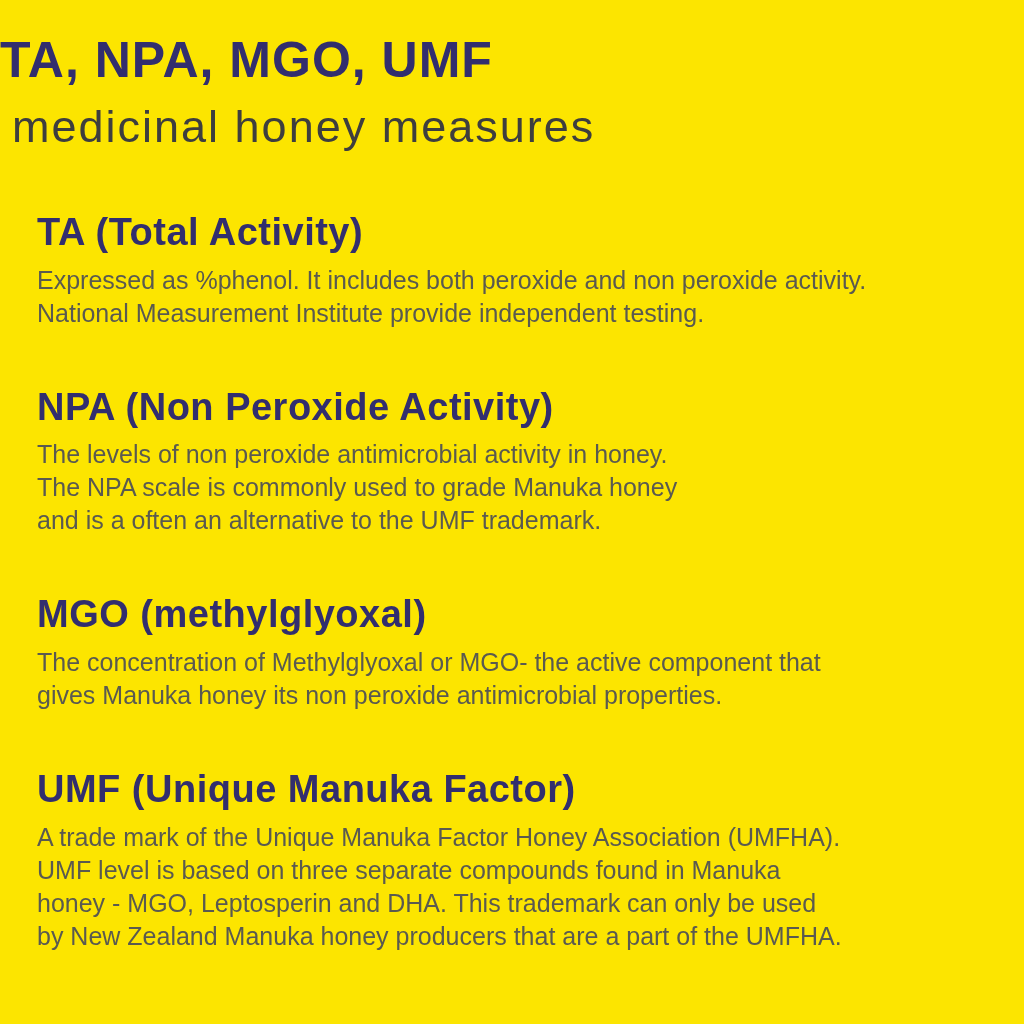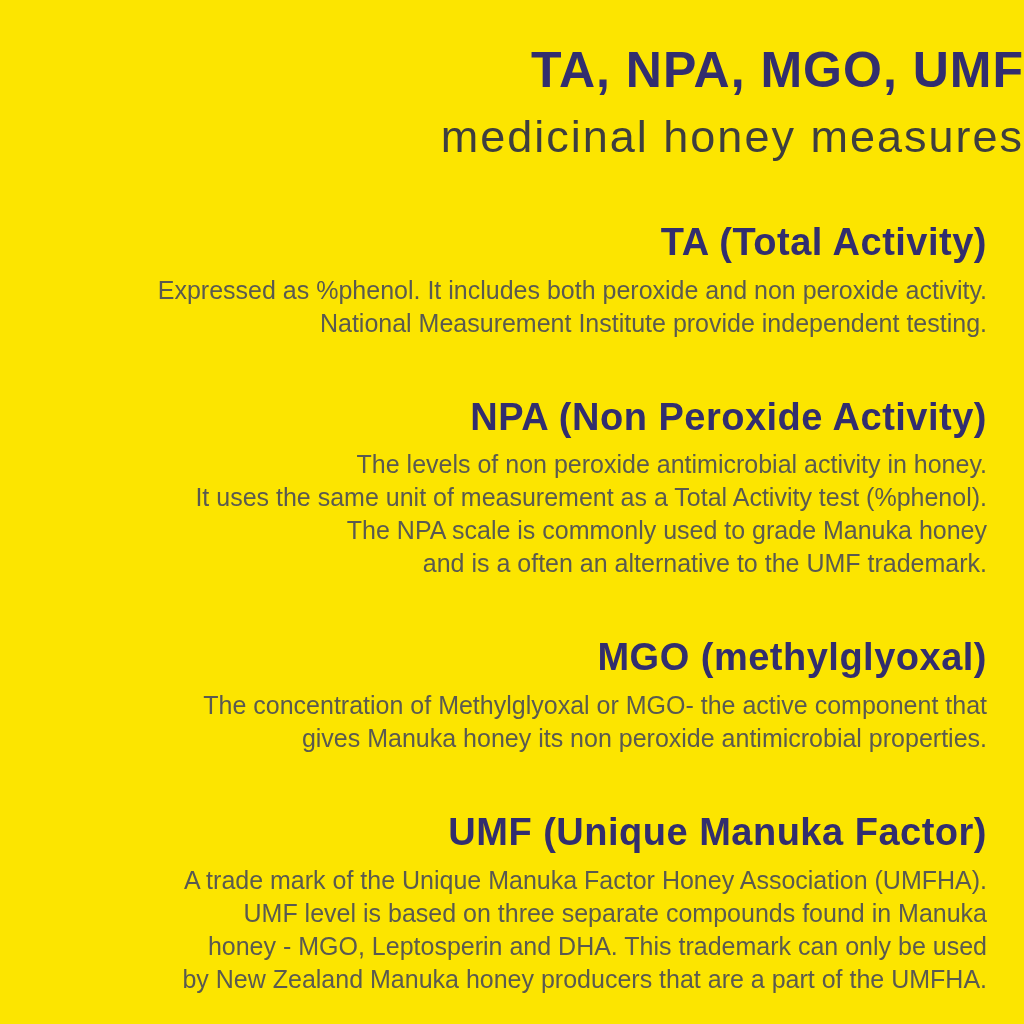--- a/index.html
+++ b/index.html
@@ -10,22 +10,22 @@
     width: 1024px;
     height: 1024px;
     background: var(--bg, #fce500);
     font-family: "Liberation Sans", sans-serif;
     overflow: hidden;
   }
   .poster {
     width: 1024px;
     height: 1024px;
     box-sizing: border-box;
-    padding-top: 44px;
-    text-align: right;
+    padding-top: 34px;
+    text-align: left;
   }
   .title {
     margin: 0 0 16px 0;
     font-size: 50px;
     line-height: 1.05;
     font-weight: bold;
     letter-spacing: 1px;
     color: var(--heading, #322e6e);
   }
   .subtitle {
@@ -66,21 +66,20 @@
 
   <section class="section">
     <h3 class="section-heading">TA (Total Activity)</h3>
     <p class="body-line">Expressed as %phenol. It includes both peroxide and non peroxide activity.</p>
     <p class="body-line">National Measurement Institute provide independent testing.</p>
   </section>
 
   <section class="section">
     <h3 class="section-heading">NPA (Non Peroxide Activity)</h3>
     <p class="body-line">The levels of non peroxide antimicrobial activity in honey.</p>
-    <p class="body-line">It uses the same unit of measurement as a Total Activity test (%phenol).</p>
     <p class="body-line">The NPA scale is commonly used to grade Manuka honey</p>
     <p class="body-line">and is a often an alternative to the UMF trademark.</p>
   </section>
 
   <section class="section">
     <h3 class="section-heading">MGO (methylglyoxal)</h3>
     <p class="body-line">The concentration of Methylglyoxal or MGO- the active component that</p>
     <p class="body-line">gives Manuka honey its non peroxide antimicrobial properties.</p>
   </section>
 

